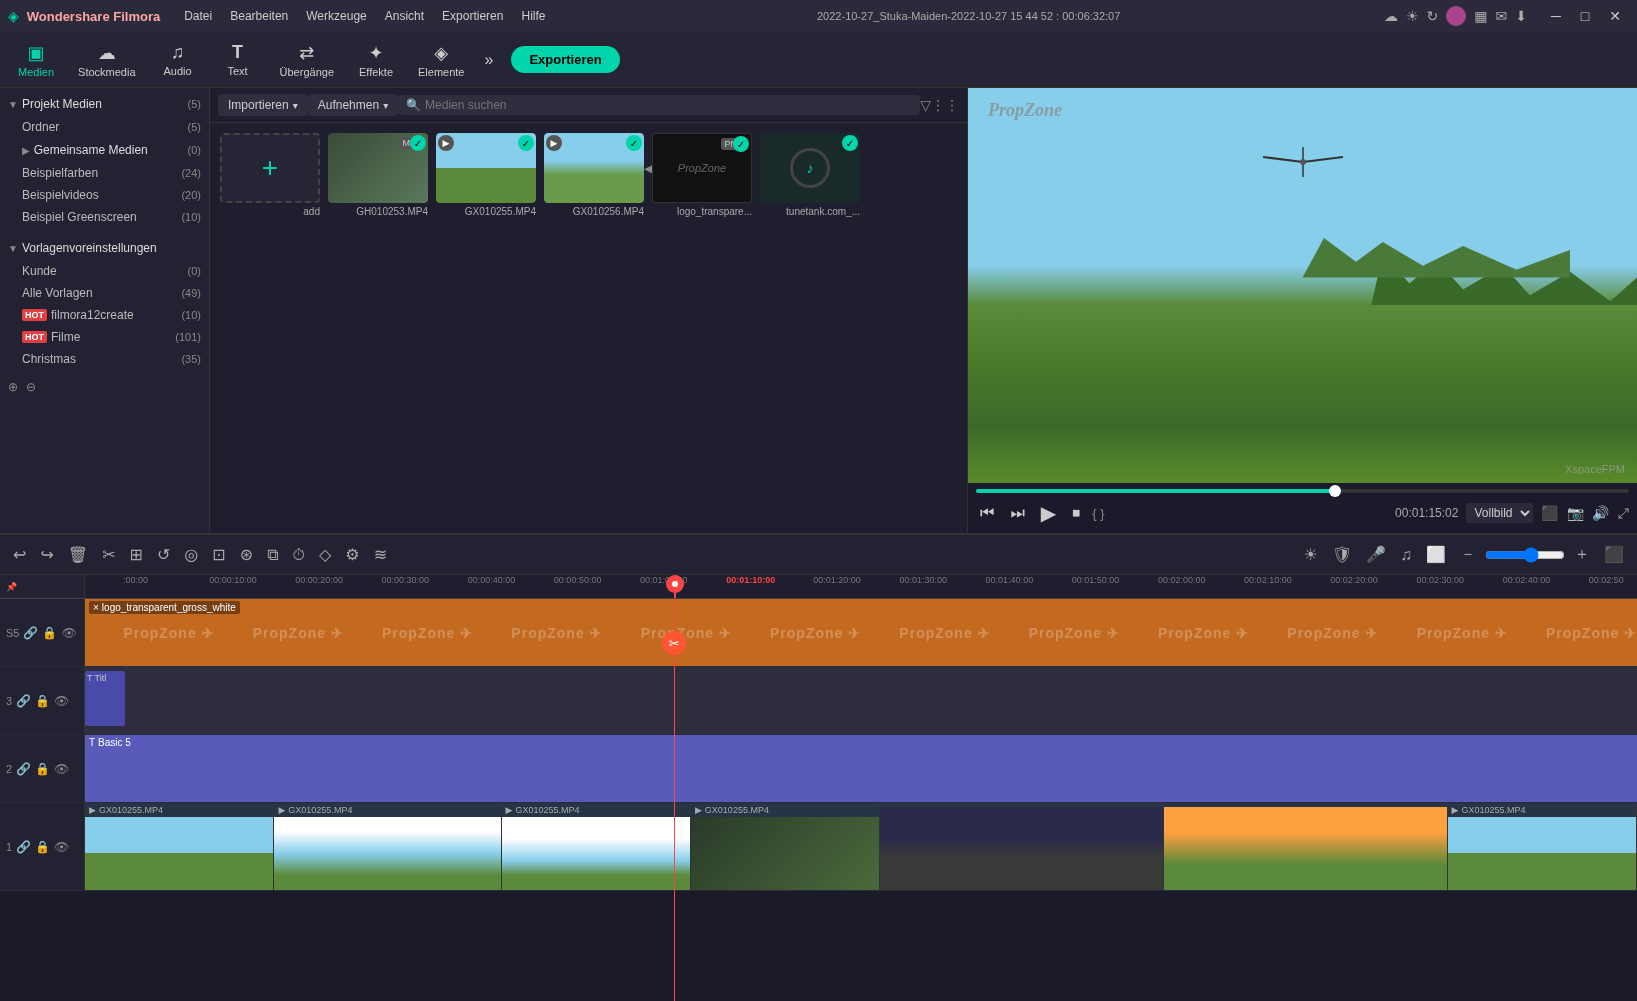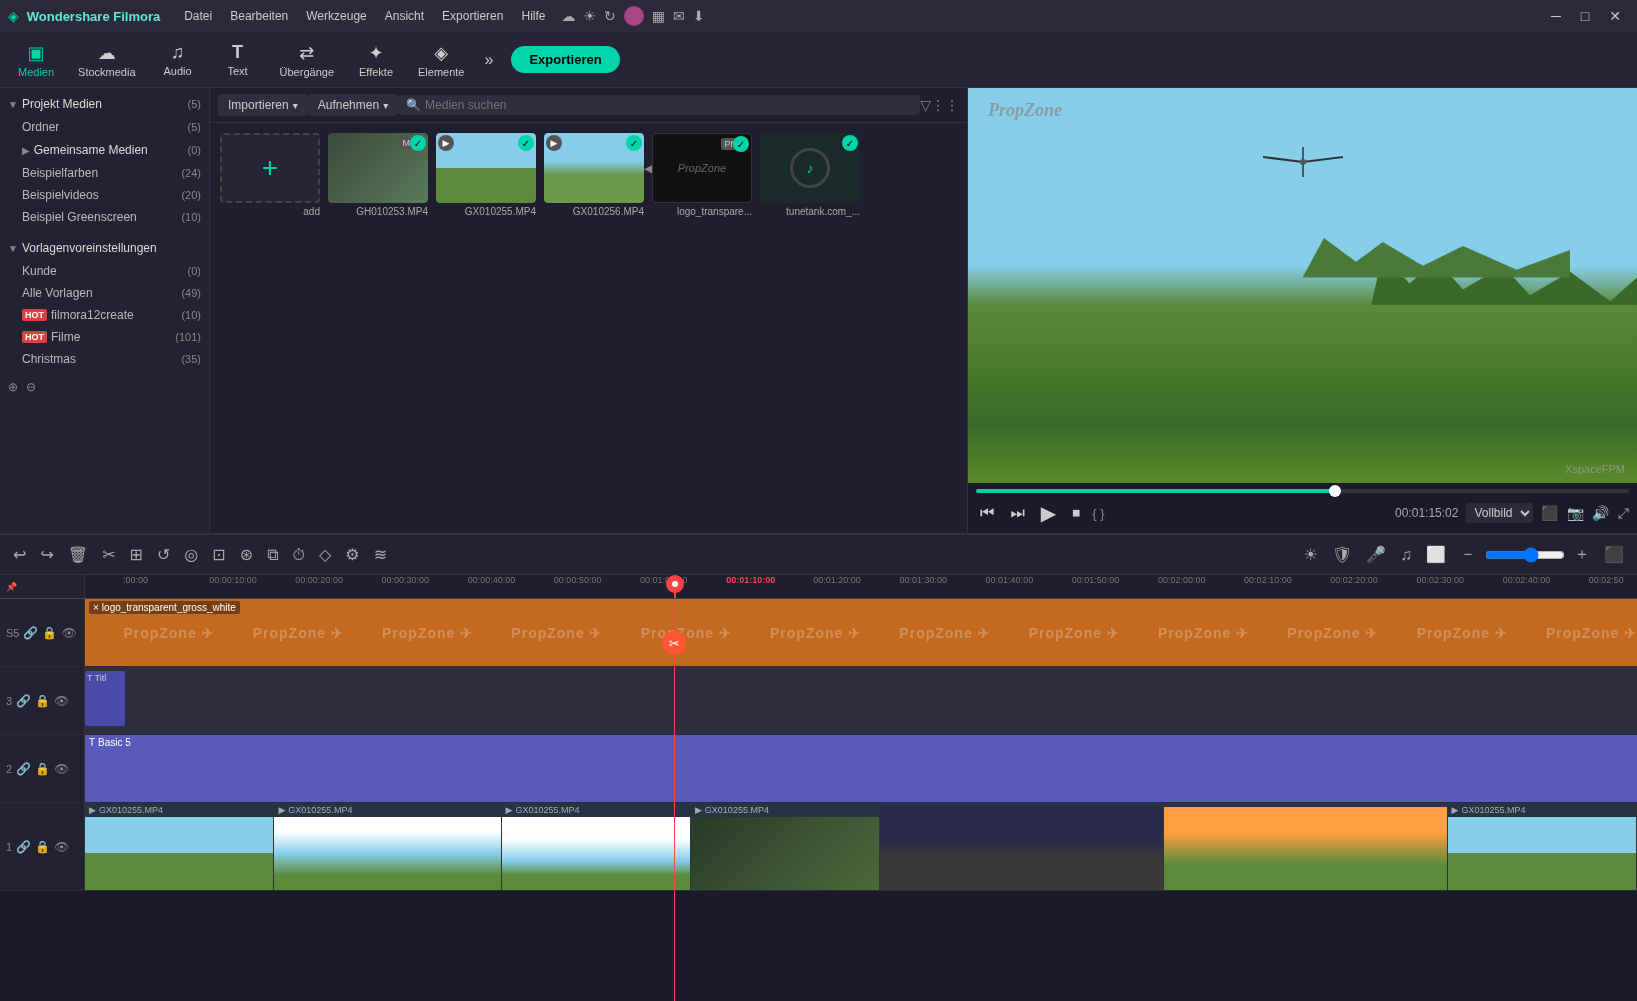--- a/index.html
+++ b/index.html
@@ -1,21 +1,21 @@
 <!DOCTYPE html>
 <html><head>
   <meta charset="utf-8">
   <style>
     * { box-sizing: border-box; margin: 0; padding: 0; }
     body { width: 1637px; height: 1001px; background: #1e1e2e; font-family: 'Segoe UI', Arial, sans-serif; font-size: 12px; color: #ccc; overflow: hidden; }
 
     
     #titlebar { display: flex; align-items: center; background: #2a2a3a; height: 32px; padding: 0 8px; gap: 8px; }
     #titlebar .app-icon { color: #00d4aa; font-size: 14px; }
-    #titlebar .app-name { color: #5eead4; font-size: 13px; font-weight: 600; }
+    #titlebar .app-name { color: #fca5a5; font-size: 13px; font-weight: 600; }
     #titlebar .menu-items { display: flex; gap: 2px; margin-left: 8px; }
     #titlebar .menu-item { color: #ccc; padding: 2px 8px; cursor: pointer; font-size: 12px; }
     #titlebar .title-center { flex: 1; text-align: center; color: #aaa; font-size: 11px; }
     #titlebar .win-controls { display: flex; gap: 4px; margin-left: auto; }
     #titlebar .win-btn { color: #ccc; padding: 2px 8px; cursor: pointer; font-size: 14px; }
     #titlebar .icons-right { display: flex; align-items: center; gap: 8px; margin-right: 8px; color: #aaa; font-size: 14px; }
 
     
     #toolbar { display: flex; align-items: center; background: #252535; height: 56px; padding: 0 8px; border-bottom: 1px solid #333; gap: 4px; }
     .toolbar-btn { display: flex; flex-direction: column; align-items: center; justify-content: center; padding: 4px 10px; cursor: pointer; border-radius: 4px; gap: 2px; min-width: 56px; }
@@ -120,20 +120,21 @@
   <span class="app-icon">◈</span>
   <span class="app-name">Wondershare Filmora</span>
   <div class="menu-items">
     <span class="menu-item">Datei</span>
     <span class="menu-item">Bearbeiten</span>
     <span class="menu-item">Werkzeuge</span>
     <span class="menu-item">Ansicht</span>
     <span class="menu-item">Exportieren</span>
     <span class="menu-item">Hilfe</span>
   </div>
+  <div class="title-center">2022-10-27_Stuka-Maiden-2022-10-27 15 44 52 : 00:06:32:07</div>
   <div class="icons-right">
     <span>☁</span>
     <span>☀</span>
     <span>↻</span>
     <span style="width:20px;height:20px;background:#aa4488;border-radius:50%;display:inline-block;"></span>
     <span>▦</span>
     <span>✉</span>
     <span>⬇</span>
   </div>
   <div class="win-controls">

